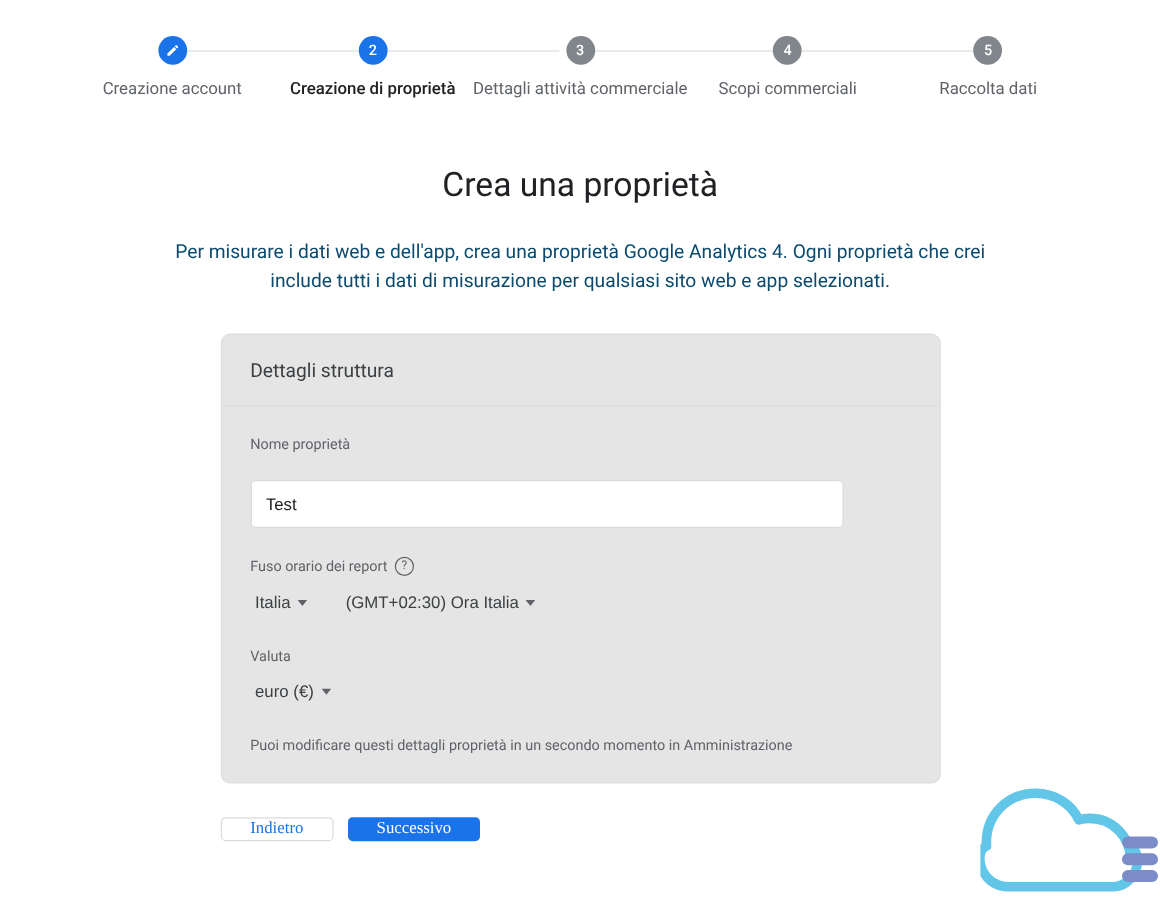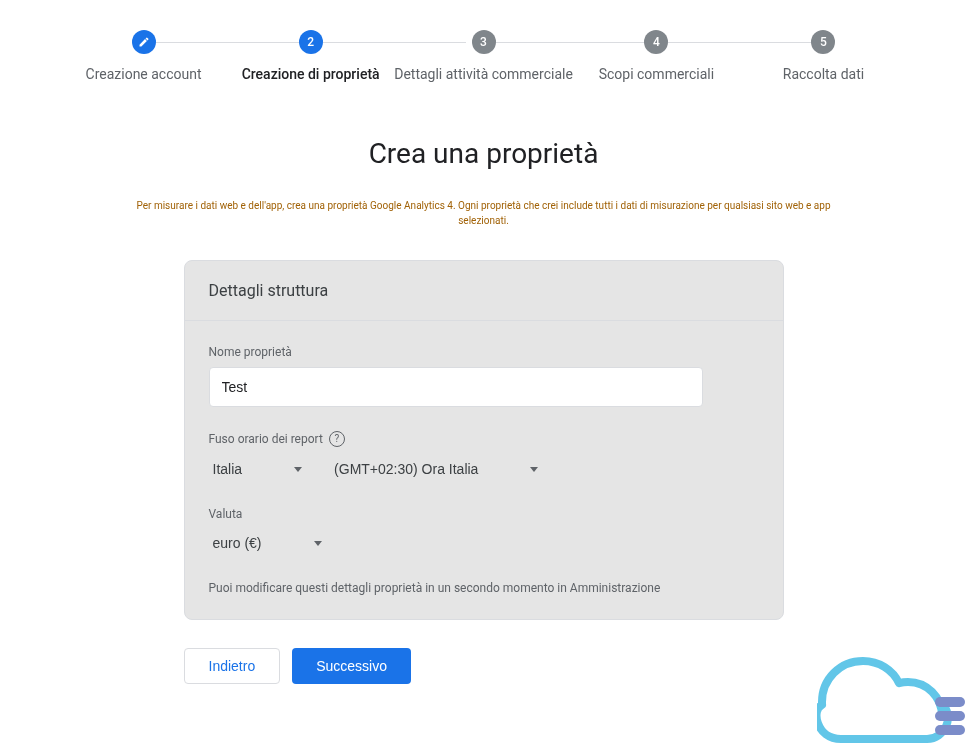--- a/index.html
+++ b/index.html
@@ -68,22 +68,22 @@
       padding-top: 55px;
     }
     .title {
       font-size: 28px;
       font-weight: 400;
       color: #202124;
       margin-bottom: 28px;
       text-align: center;
     }
     .subtitle {
-      font-size: 10px;
-      color: #a16207;
+      font-size: 16px;
+      color: #0c4a6e;
       line-height: 1.5;
       max-width: 820px;
       margin: 0 auto 32px auto;
       padding: 0 60px;
     }
     .card {
       width: 600px;
       margin: 0 auto;
       border: 1px solid #dadce0;
       border-radius: 8px;
@@ -108,37 +108,37 @@
     .input {
       width: 494px;
       max-width: 100%;
       height: 40px;
       border: 1px solid #dadce0;
       border-radius: 4px;
       padding: 0 12px;
       font-size: 14px;
       color: #202124;
       outline: none;
+      margin-top: 15px;
     }
     .dropdown-row {
       display: flex;
       align-items: center;
       gap: 24px;
       margin-top: 6px;
     }
     .dropdown {
       display: inline-flex;
       align-items: center;
       font-size: 14px;
       color: #3c4043;
       cursor: pointer;
       padding: 6px 4px;
       background: none;
       border: none;
-      gap: 46px;
     }
     .arrow-down {
       display: inline-block;
       width: 0;
       height: 0;
       margin-left: 6px;
       border-left: 4px solid transparent;
       border-right: 4px solid transparent;
       border-top: 5px solid #5f6368;
     }
@@ -172,27 +172,28 @@
       cursor: pointer;
     }
     .button-row {
       width: 600px;
       margin: 28px auto 0 auto;
       display: flex;
       gap: 12px;
       padding-left: 0;
     }
     .btn {
-      height: 36px;
+      height: 20px;
       padding: 0 24px;
       border-radius: 4px;
       font-size: 14px;
       font-weight: 500;
       cursor: pointer;
       border: none;
+      font-family: Liberation Serif, serif;
     }
     .btn-secondary {
       background: #fff;
       color: #1a73e8;
       border: 1px solid #dadce0;
     }
     .btn-primary {
       background: #1a73e8;
       color: #fff;
     }

